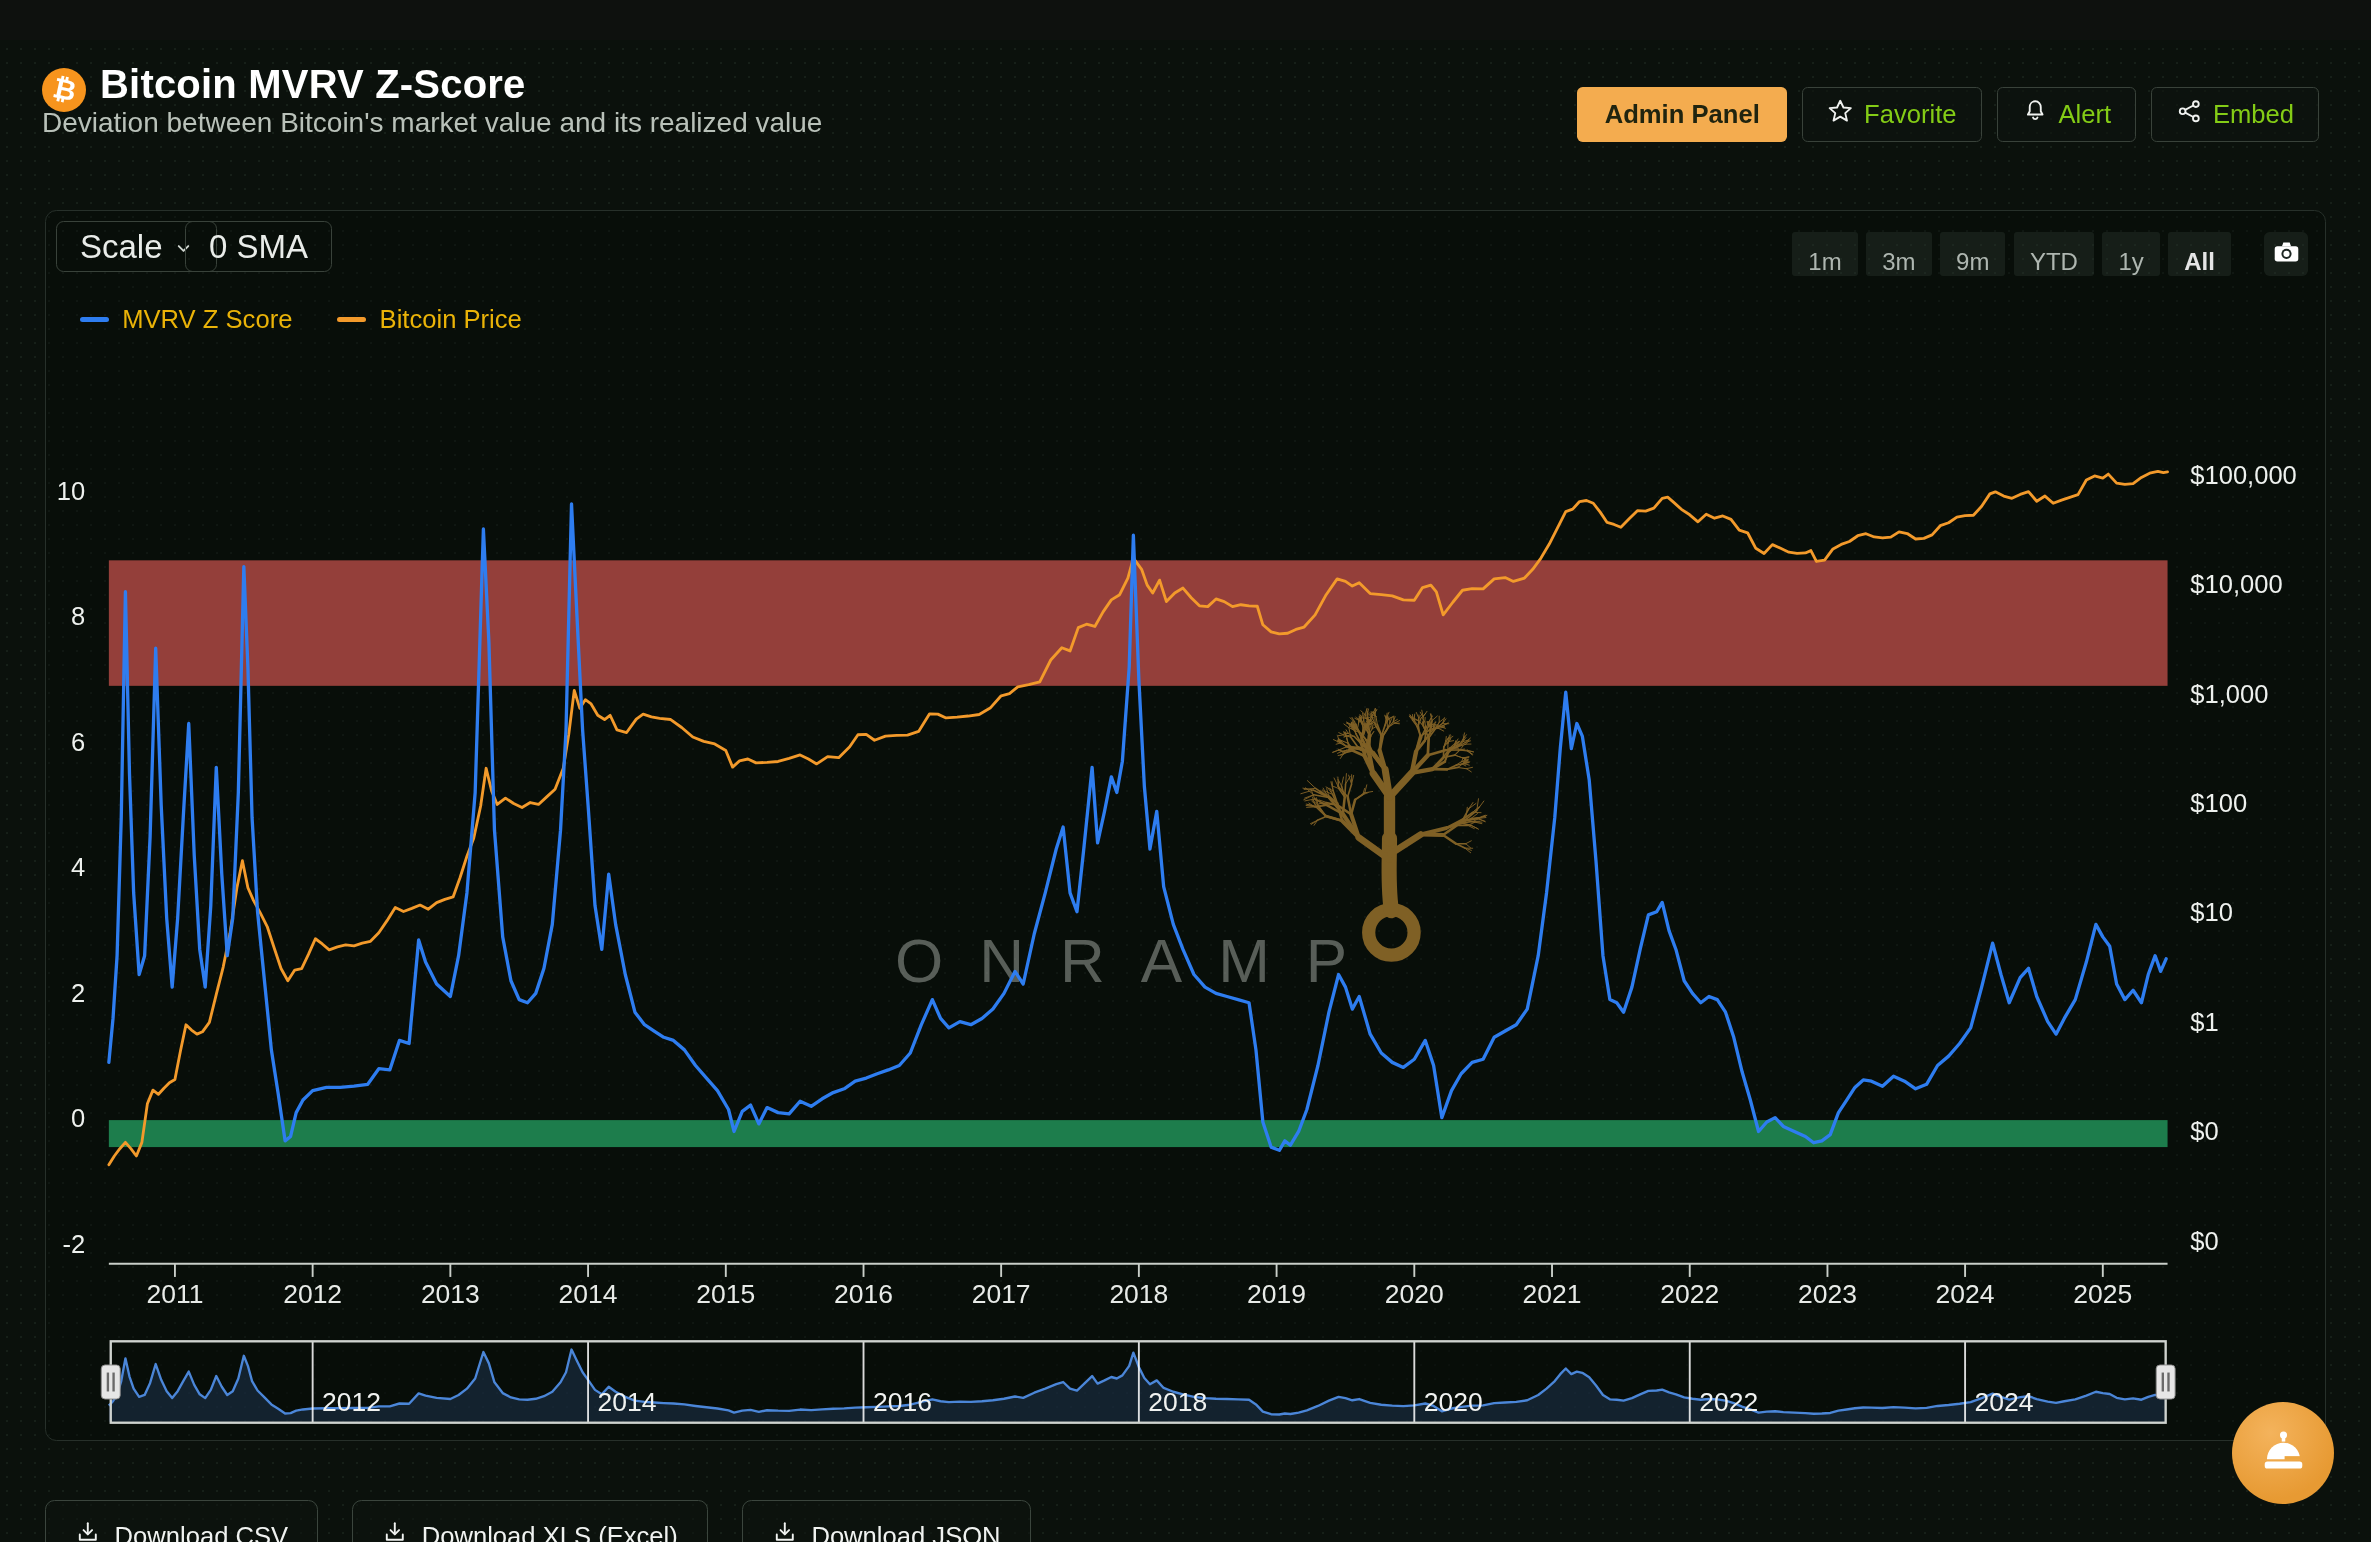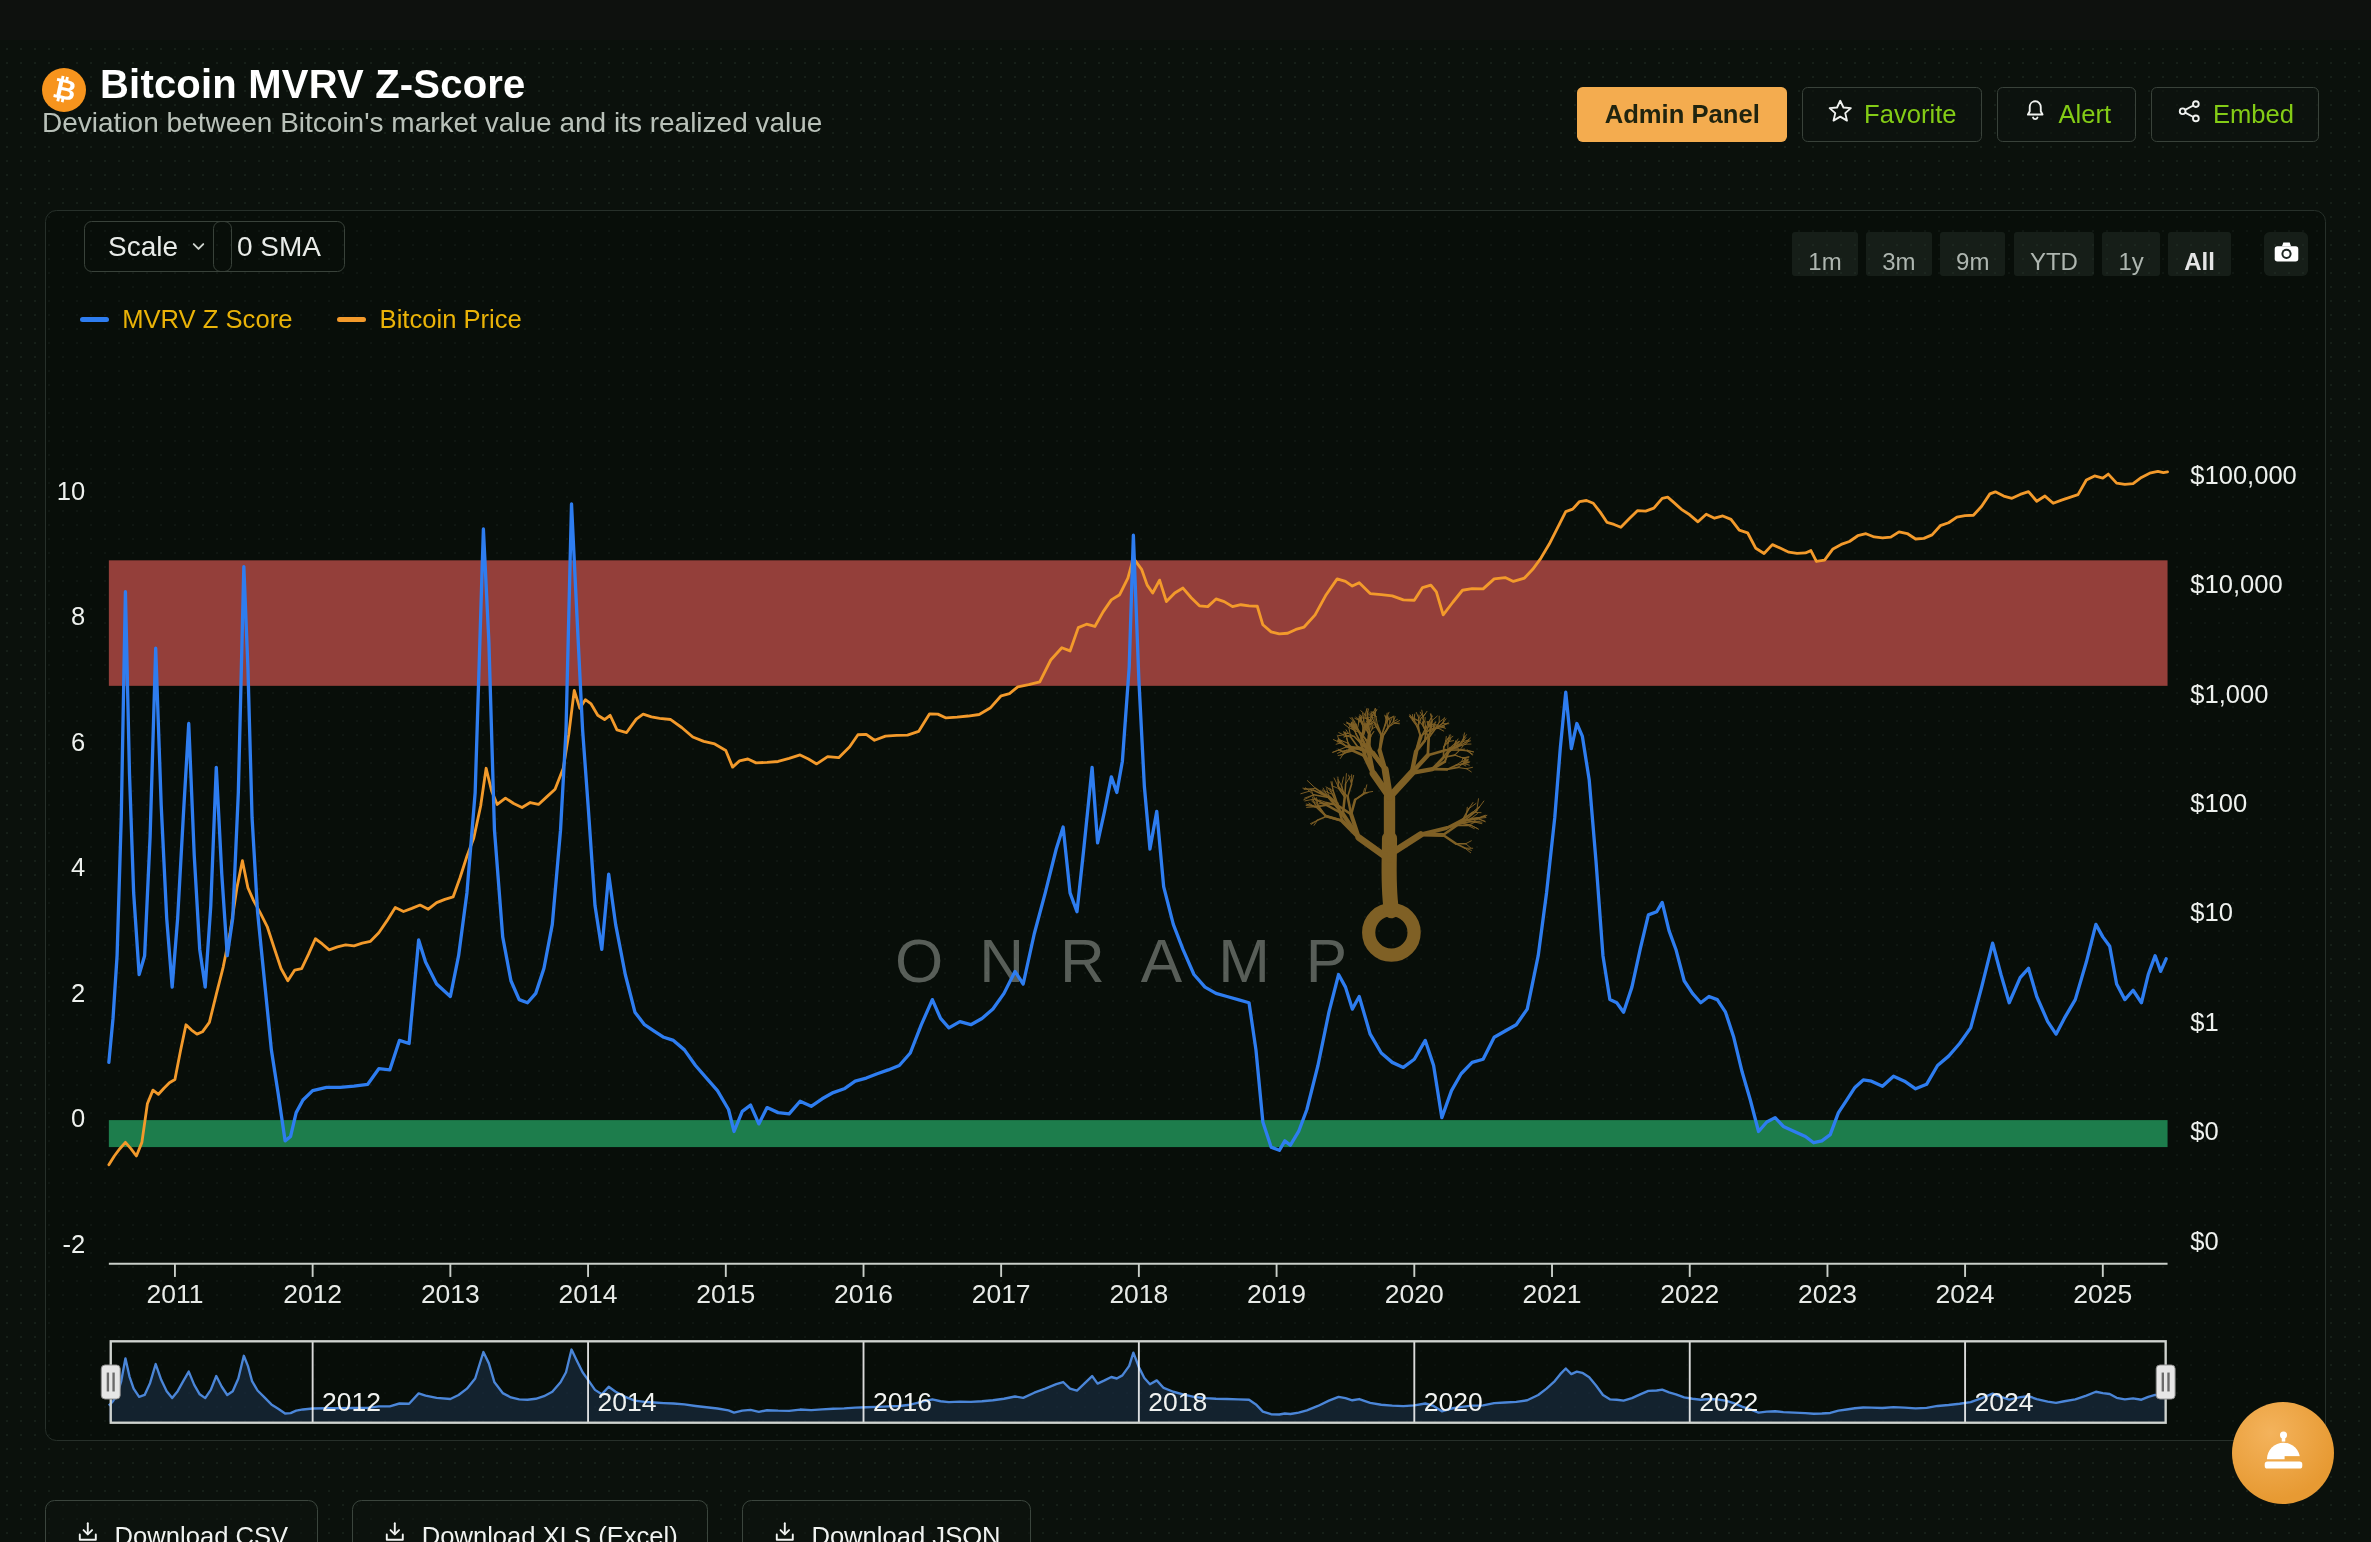--- a/index.html
+++ b/index.html
@@ -31,21 +31,21 @@
   .btn.ghost { border-color:#39423a; background:rgba(14,20,15,0.65); }
   .btn.ghost svg { flex:0 0 auto; }
 
   .panel {
     position:absolute; left:45px; top:210px; width:2281px; height:1231px;
     border:0.9px solid #27302a; border-radius:11.4px; background:rgba(4,10,6,0.35);
   }
   .tool-btn {
     position:absolute; height:51px; display:flex; align-items:center; gap:11.4px; padding:0 23px;
     border:1.4px solid #39423a; border-radius:7.6px; background:transparent;
-    color:#e9ece9; font-size:28px; font-family:"Liberation Sans",sans-serif; cursor:pointer;margin-left:28px;
+    color:#e9ece9; font-size:33px; font-family:"Liberation Sans",sans-serif; cursor:pointer;
   }
   #scale-btn { left:56px; top:221px; }
   #sma-btn  { left:185px; top:221px; }
   .ranges { position:absolute; top:232px; right:64px; display:flex; gap:8.5px; align-items:center; }
   .range {
     height:44px; padding:16px 16px; border:none; border-radius:3px; font-size:24px;
     background:rgba(190,225,200,0.08); color:#aeb6b0; font-family:"Liberation Sans",sans-serif; cursor:pointer;text-align:center;
   }
   .range.active { color:#e5e5e5; font-weight:700; }
   .camera-btn {

